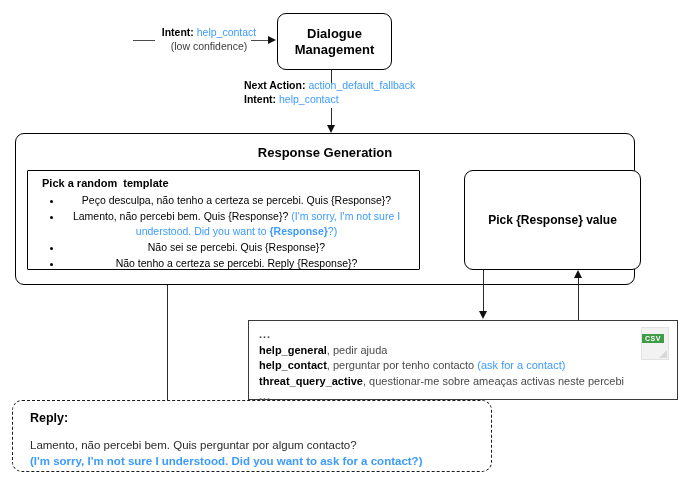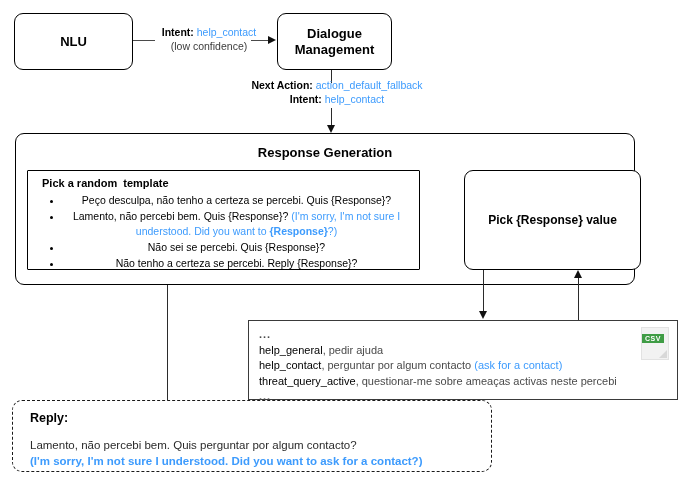--- a/index.html
+++ b/index.html
@@ -56,21 +56,21 @@
   #nlu-dm-label {
     left: 155px; top: 25px;
     text-align: center;
     width: 108px;
   }
   #nlu-dm-label .l2 { color: #3b3b3b; }
 
   #dm-rg-label {
     left: 244px; top: 78px;
     width: 186px;
-    text-align: center;
+    text-align: left;
   }
 
   
   .hline, .vline {
     position: absolute;
     background: #4a4a4a;
   }
   .hline { height: 1.4px; }
   .vline { width: 1.4px; }
   .line-dark { background: #2b2b2b; }
@@ -143,21 +143,21 @@
     border: 1.3px solid #3a3a3a;
     background: #ffffff;
   }
   .intent-lines {
     position: absolute;
     left: 10px; top: 6px;
     font-size: 11px;
     line-height: 1.42;
   }
   .intent-lines .row { white-space: nowrap; }
-  .intent-lines .key { font-weight: normal; color: #000000; text-align: right; }
+  .intent-lines .key { font-weight: bold; color: #000000; text-align: right; }
   .intent-lines .desc { color: #4a4a4a; }
   .intent-lines .dots { color: #4a4a4a; letter-spacing: 1px; font-weight: bold; }
 
   
   #csv-icon {
     position: absolute;
     right: 10px; top: 6px;
     width: 26px; height: 31px;
   }
   #csv-page {
@@ -215,23 +215,20 @@
     font-size: 11.5px;
     font-weight: bold;
     color: #3d9bfd;
   }
 </style>
 </head>
 <body>
 
 <div id="canvas">
 
-  <div class="box" id="nlu-box">
-    <div class="center-label">NLU</div>
-  </div>
 
   <div class="hline" style="left:133px; top:40px; width:22px;"></div>
   <div class="hline" style="left:251px; top:40px; width:18px;"></div>
   <div class="arrow-right" style="left:268px; top:36px;"></div>
 
   <div class="edge-label" id="nlu-dm-label">
     <div class="l1">
       <b>Intent:</b>
       <span class="accent">help_contact</span>
     </div>
@@ -287,21 +284,21 @@
   <div class="vline line-dark" style="left:578px; top:276px; height:44px;"></div>
   <div class="arrow-up" style="left:574px; top:270px;"></div>
 
   <div id="intent-box">
     <div class="intent-lines">
       <div class="row dots">...</div>
       <div class="row">
         <span class="key">help_general</span><span class="desc">, pedir ajuda</span>
       </div>
       <div class="row">
-        <span class="key">help_contact</span><span class="desc">, perguntar por algum contacto</span> <span class="en">(ask for a contact)</span>
+        <span class="key">help_contact</span><span class="desc">, perguntar por tenho contacto</span> <span class="en">(ask for a contact)</span>
       </div>
       <div class="row">
         <span class="key">threat_query_active</span><span class="desc">, questionar-me sobre ameaças activas neste percebi</span>
       </div>
       <div class="row dots">...</div>
     </div>
 
     <div id="csv-icon">
       <div id="csv-page"></div>
       <div id="csv-fold"></div>

